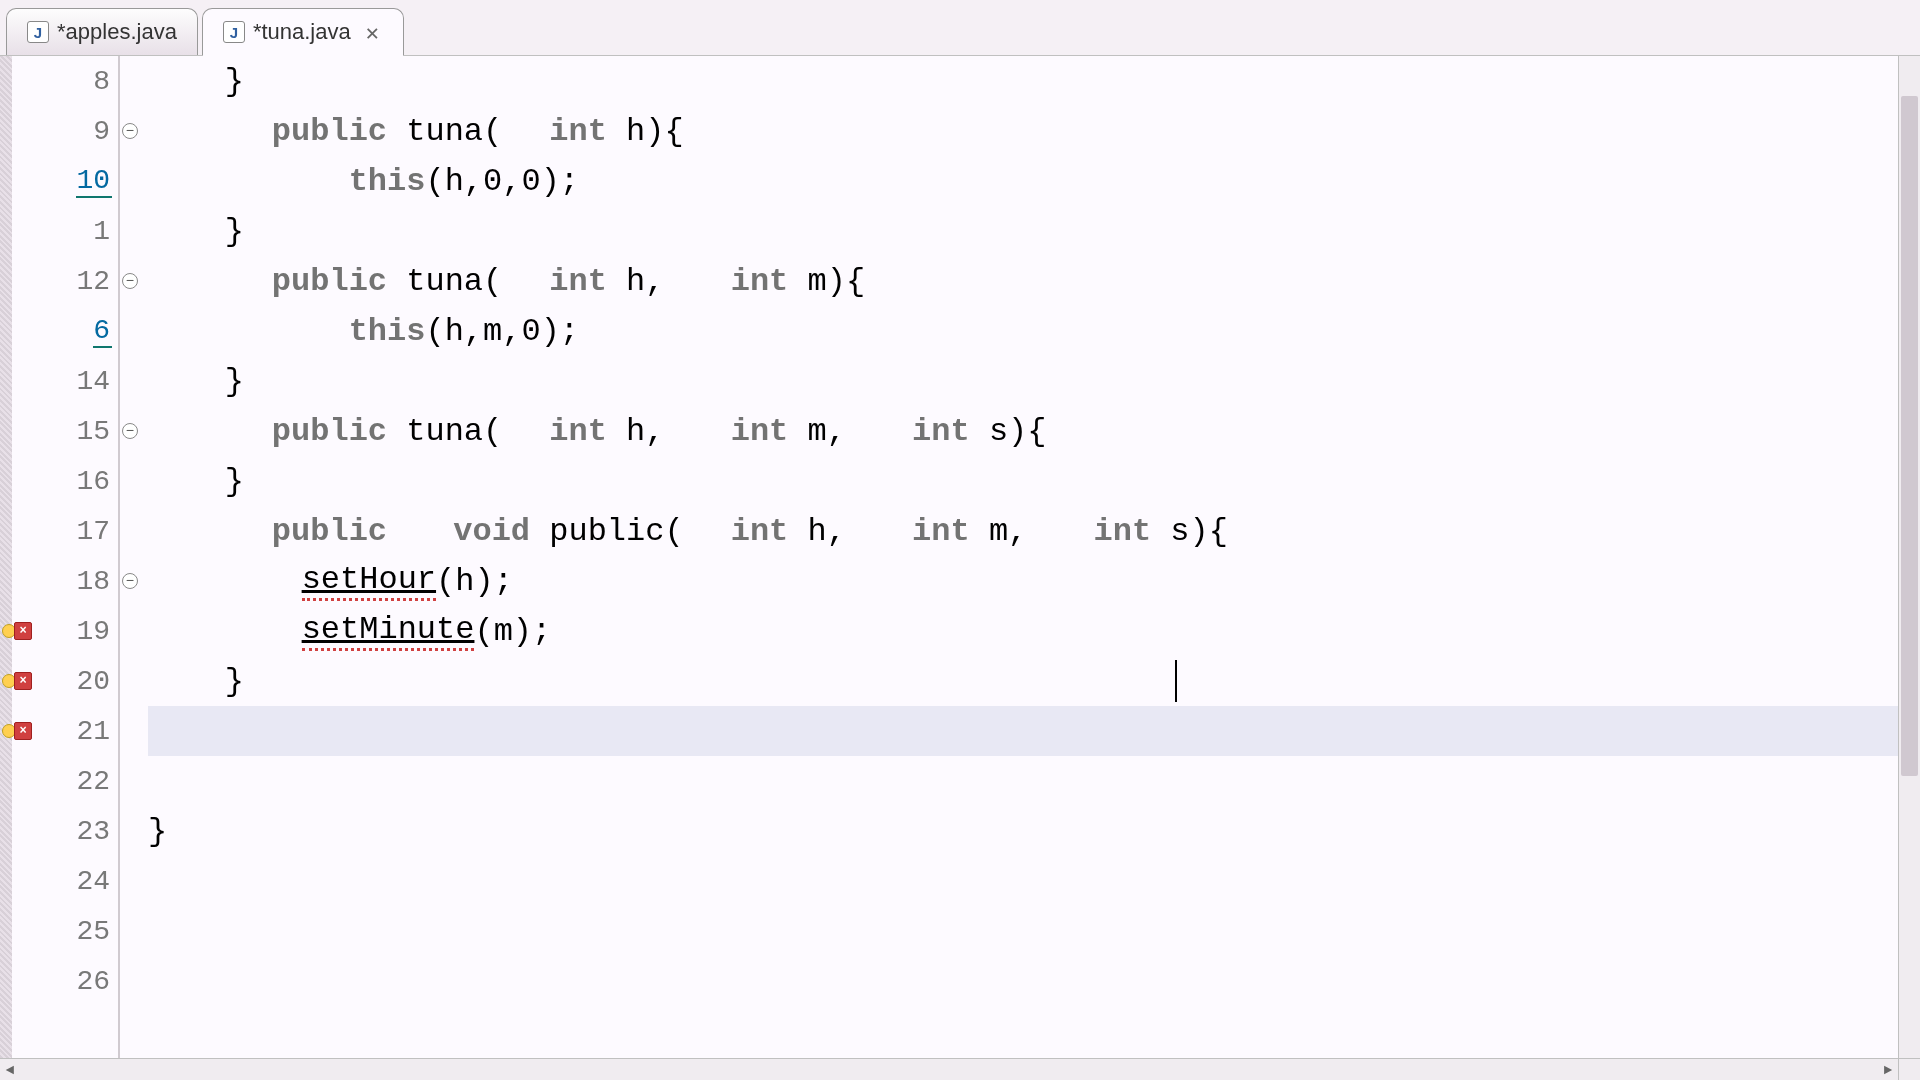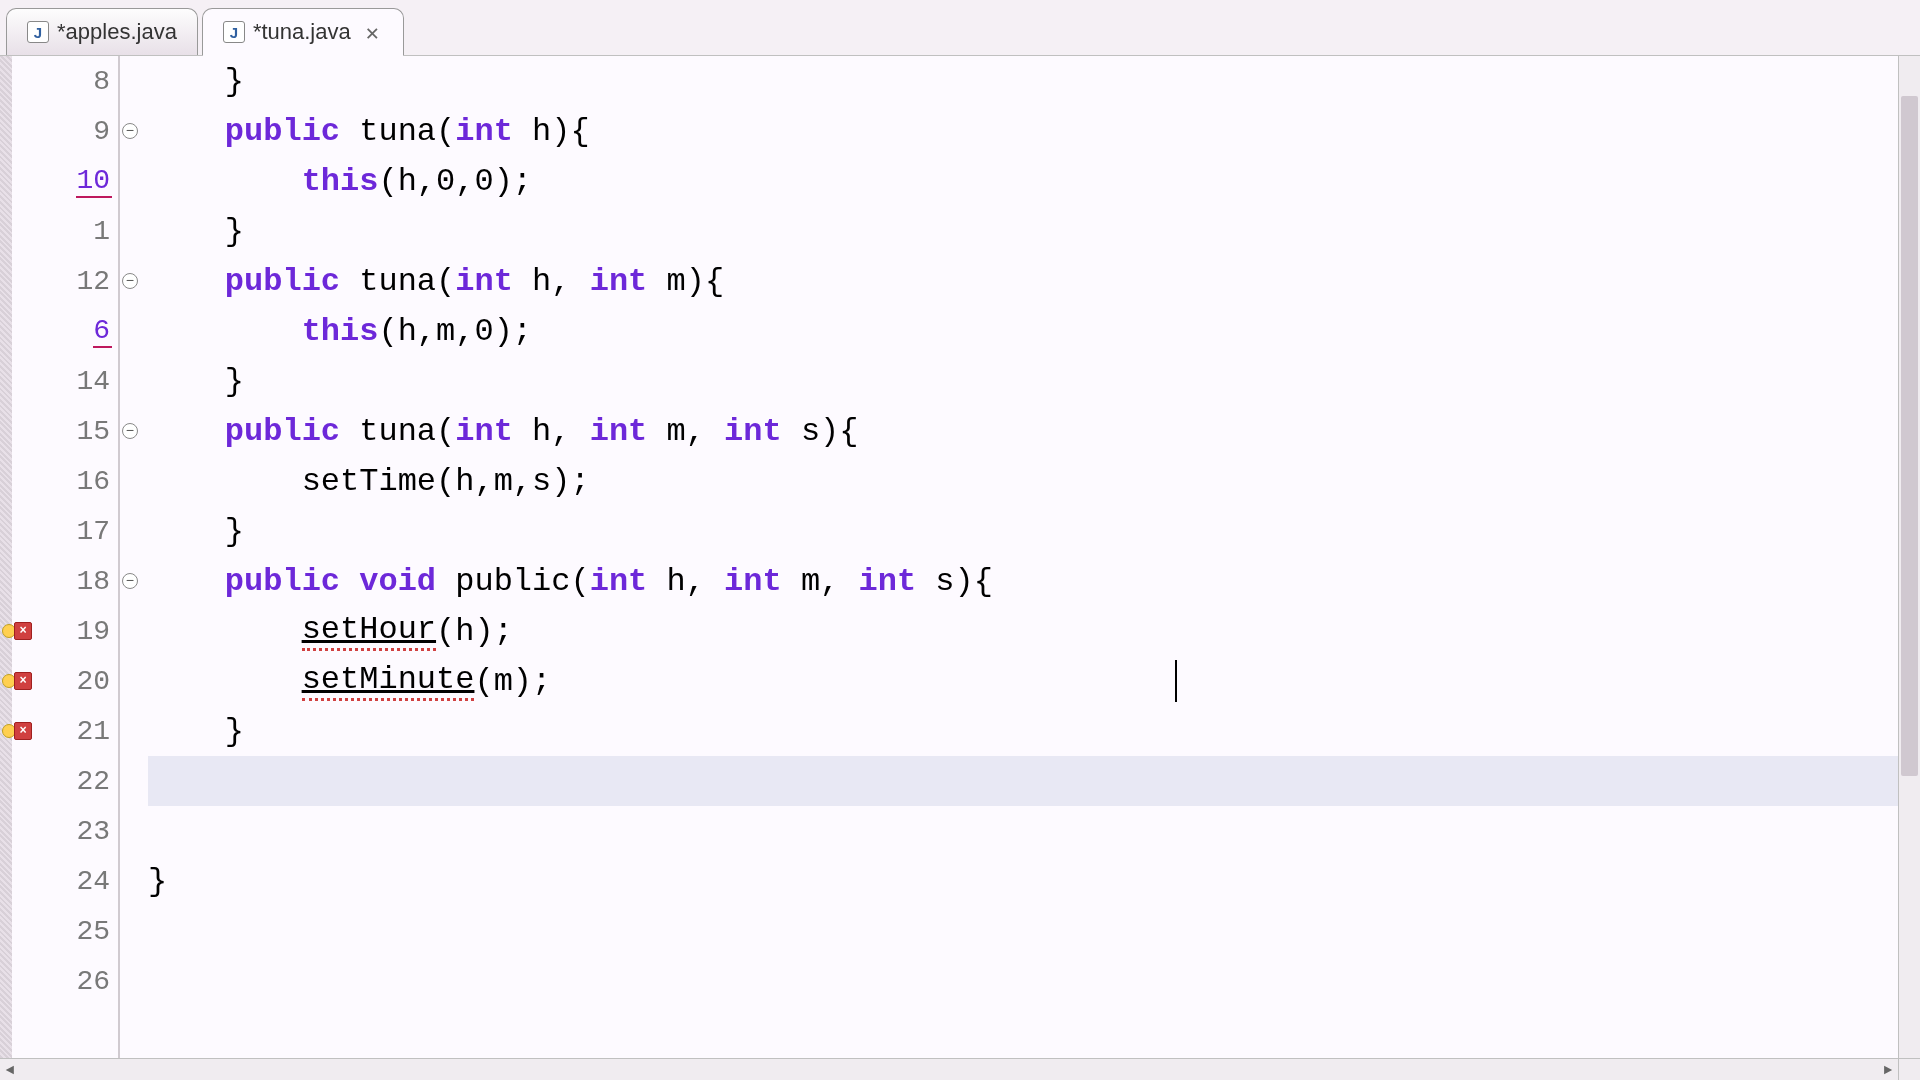--- a/index.html
+++ b/index.html
@@ -103,22 +103,22 @@
       align-items: center;
       justify-content: flex-end;
       padding-right: 6px;
       position: relative;
       font-size: 28px;
       color: #787878;
       font-family: "Courier New", monospace;
     }
     .line-num { padding-right: 2px; }
     .line-num.warn {
-      color: #6d28d9;
-      border-bottom: 2px solid #be185d;
+      color: #0369a1;
+      border-bottom: 2px solid #0f766e;
     }
     .fold-toggle {
       position: absolute;
       right: -20px;
       top: 50%;
       transform: translateY(-50%);
       width: 16px;
       height: 16px;
       border-radius: 50%;
       border: 1.5px solid #888;
@@ -168,21 +168,21 @@
       height: 50px;
       display: flex;
       align-items: center;
       font-size: 32px;
       white-space: pre;
       color: #000;
     }
     .code-line.highlight {
       background: #e8e8f4;
     }
-    .kw { color: #6d28d9; font-weight: bold; }
+    .kw { color: #737373; font-weight: bold; margin-left: 47px; }
     .squiggle {
       border-bottom: 3px dotted #d04040;
       text-decoration: underline;
     }
     .cursor-caret {
       position: absolute;
       width: 2px;
       height: 42px;
       background: #000;
       left: 1055px;
@@ -331,21 +331,20 @@
 
     <div class="code-area">
       <div class="code-line">    }</div>
       <div class="code-line"><span>    </span><span class="kw">public</span><span> tuna(</span><span class="kw">int</span><span> h){</span></div>
       <div class="code-line"><span>        </span><span class="kw">this</span><span>(h,0,0);</span></div>
       <div class="code-line">    }</div>
       <div class="code-line"><span>    </span><span class="kw">public</span><span> tuna(</span><span class="kw">int</span><span> h, </span><span class="kw">int</span><span> m){</span></div>
       <div class="code-line"><span>        </span><span class="kw">this</span><span>(h,m,0);</span></div>
       <div class="code-line">    }</div>
       <div class="code-line"><span>    </span><span class="kw">public</span><span> tuna(</span><span class="kw">int</span><span> h, </span><span class="kw">int</span><span> m, </span><span class="kw">int</span><span> s){</span></div>
-      <div class="code-line">        setTime(h,m,s);</div>
       <div class="code-line">    }</div>
       <div class="code-line"><span>    </span><span class="kw">public</span><span> </span><span class="kw">void</span><span> public(</span><span class="kw">int</span><span> h, </span><span class="kw">int</span><span> m, </span><span class="kw">int</span><span> s){</span></div>
       <div class="code-line"><span>        </span><span class="squiggle">setHour</span><span>(h);</span></div>
       <div class="code-line"><span>        </span><span class="squiggle">setMinute</span><span>(m);</span></div>
       <div class="code-line">    }</div>
       <div class="code-line highlight">    </div>
       <div class="code-line"></div>
       <div class="code-line">}</div>
       <div class="code-line"></div>
 

